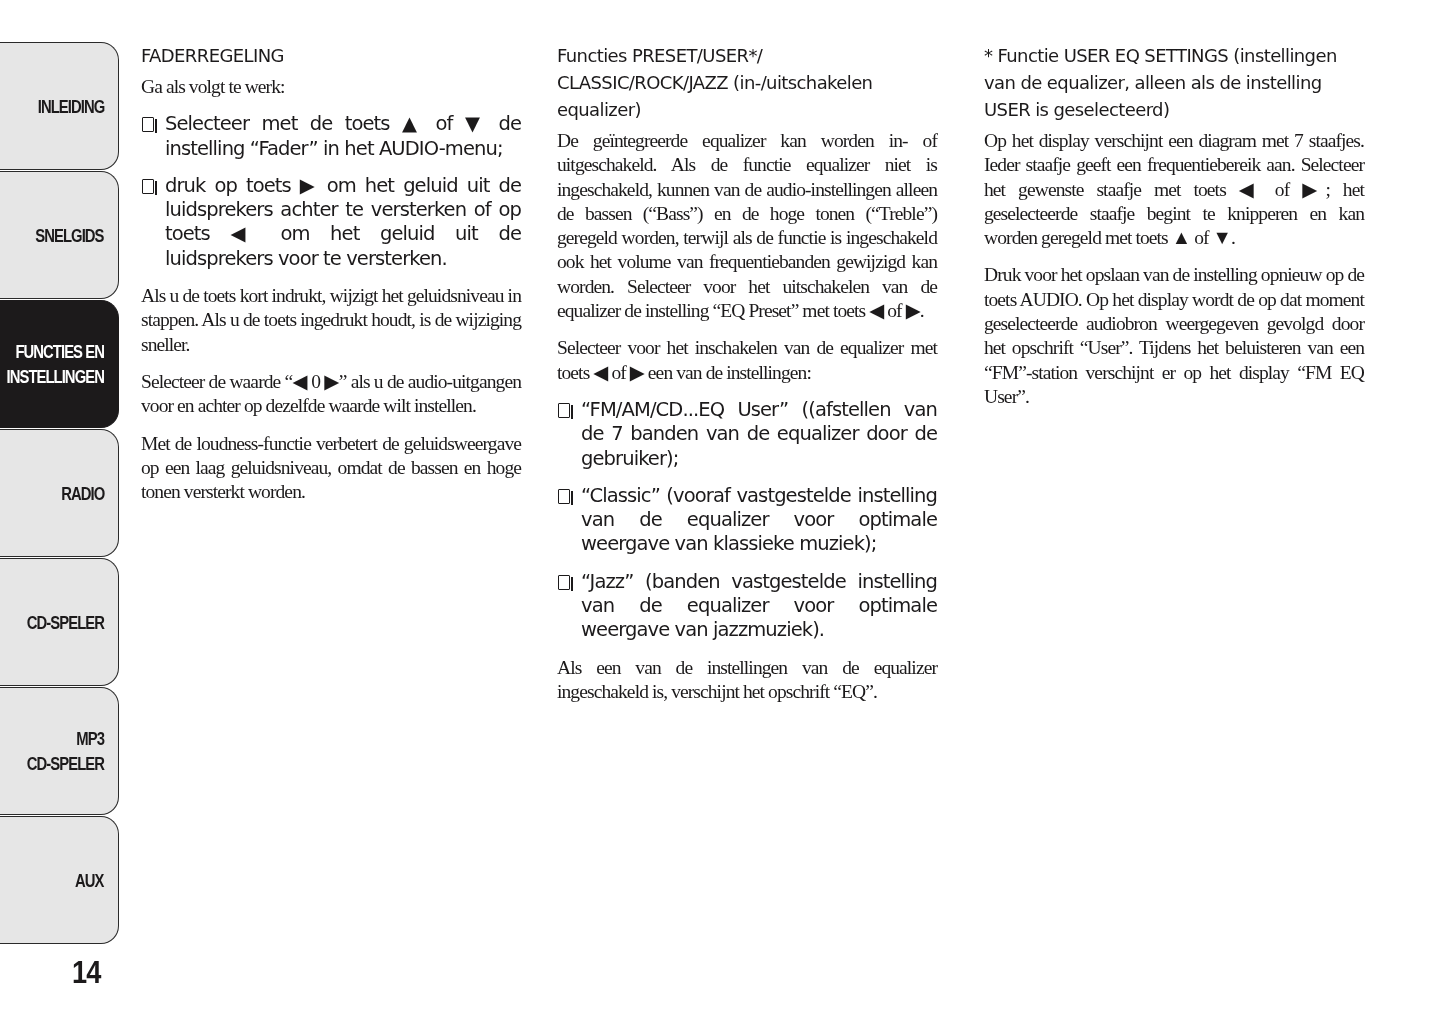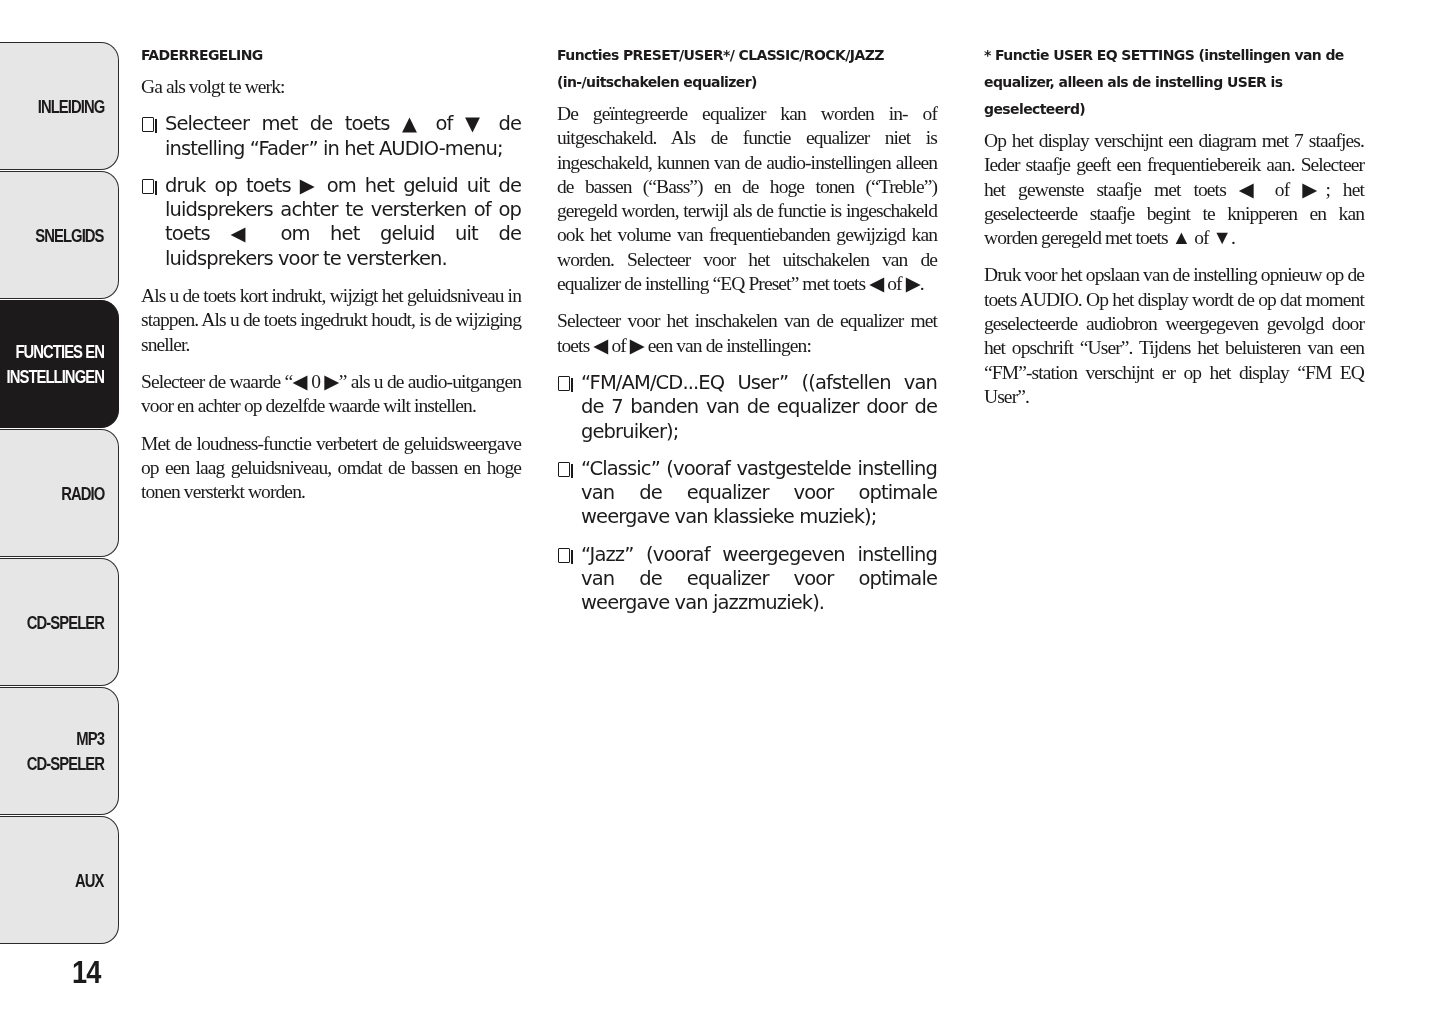--- a/index.html
+++ b/index.html
@@ -24,22 +24,22 @@
                    font-family: "Liberation Sans", sans-serif; font-weight: bold;
                    font-size: 32px; letter-spacing: -1px; color: #1c1a1b;
                    transform: scaleX(0.85); transform-origin: left center; }
 
     
     .col { position: absolute; top: 42px; }
     .col1 { left: 141px; width: 380px; }
     .col2 { left: 557px; width: 380px; }
     .col3 { left: 984px; width: 380px; }
 
-    .col h2 { font-family: "DejaVu Sans", sans-serif; font-weight: bold;
-              font-size: 14px; line-height: 27px; margin: 0 0 6px 0;
+    .col h2 { font-family: "DejaVu Sans", sans-serif; font-weight: normal;
+              font-size: 18px; line-height: 27px; margin: 0 0 6px 0;
               letter-spacing: -0.6px; }
     .col h2.spaced { margin-top: 40px; }
     .col p { font-size: 19.5px; line-height: 24.3px; margin: 0 0 13px 0;
              letter-spacing: -0.9px; text-align: justify; font-family: Liberation Serif, serif; }
     .bullet { display: flex; font-size: 19.5px; line-height: 24.3px;
               margin: 0 0 13px 0; letter-spacing: -0.9px; text-align: justify; }
     .bullet .box { flex: 0 0 auto; width: 12px; height: 15px; border: 1.6px solid #1c1a1b;
                    box-sizing: border-box; margin: 5px 11px 0 1px; position: relative;
                    border-radius: 1px; }
     .bullet .box::after { content: ""; position: absolute; right: -4px; top: 1px;
@@ -100,21 +100,22 @@
   <div class="bullet">
     <span class="box"></span>
     <span class="btext">“FM/AM/CD...EQ User” ((afstellen van de 7 banden van de equalizer door de gebruiker);</span>
   </div>
   <div class="bullet">
     <span class="box"></span>
     <span class="btext">“Classic” (vooraf vastgestelde instelling van de equalizer voor optimale weergave van klassieke muziek);</span>
   </div>
   <div class="bullet">
     <span class="box"></span>
-    <span class="btext">“Jazz” (vooraf weergegeven instelling van de equalizer voor optimale weergave van jazzmuziek).</span>
+    <span class="btext">“Jazz” (banden vastgestelde instelling van de equalizer voor optimale weergave van jazzmuziek).</span>
   </div>
+  <p>Als een van de instellingen van de equalizer ingeschakeld is, verschijnt het opschrift “EQ”.</p>
 </section>
 
 <section class="col col3">
   <h2>* Functie USER EQ SETTINGS (instellingen van de equalizer, alleen als de instelling USER is geselecteerd)</h2>
   <p>Op het display verschijnt een diagram met 7 staafjes. Ieder staafje geeft een frequentiebereik aan. Selecteer het gewenste staafje met toets ◀ of ▶; het geselecteerde staafje begint te knipperen en kan worden geregeld met toets ▲ of ▼.</p>
   <p>Druk voor het opslaan van de instelling opnieuw op de toets AUDIO. Op het display wordt de op dat moment geselecteerde audiobron weergegeven gevolgd door het opschrift “User”. Tijdens het beluisteren van een “FM”-station verschijnt er op het display “FM EQ User”.</p>
 </section>
 
 </body></html>

